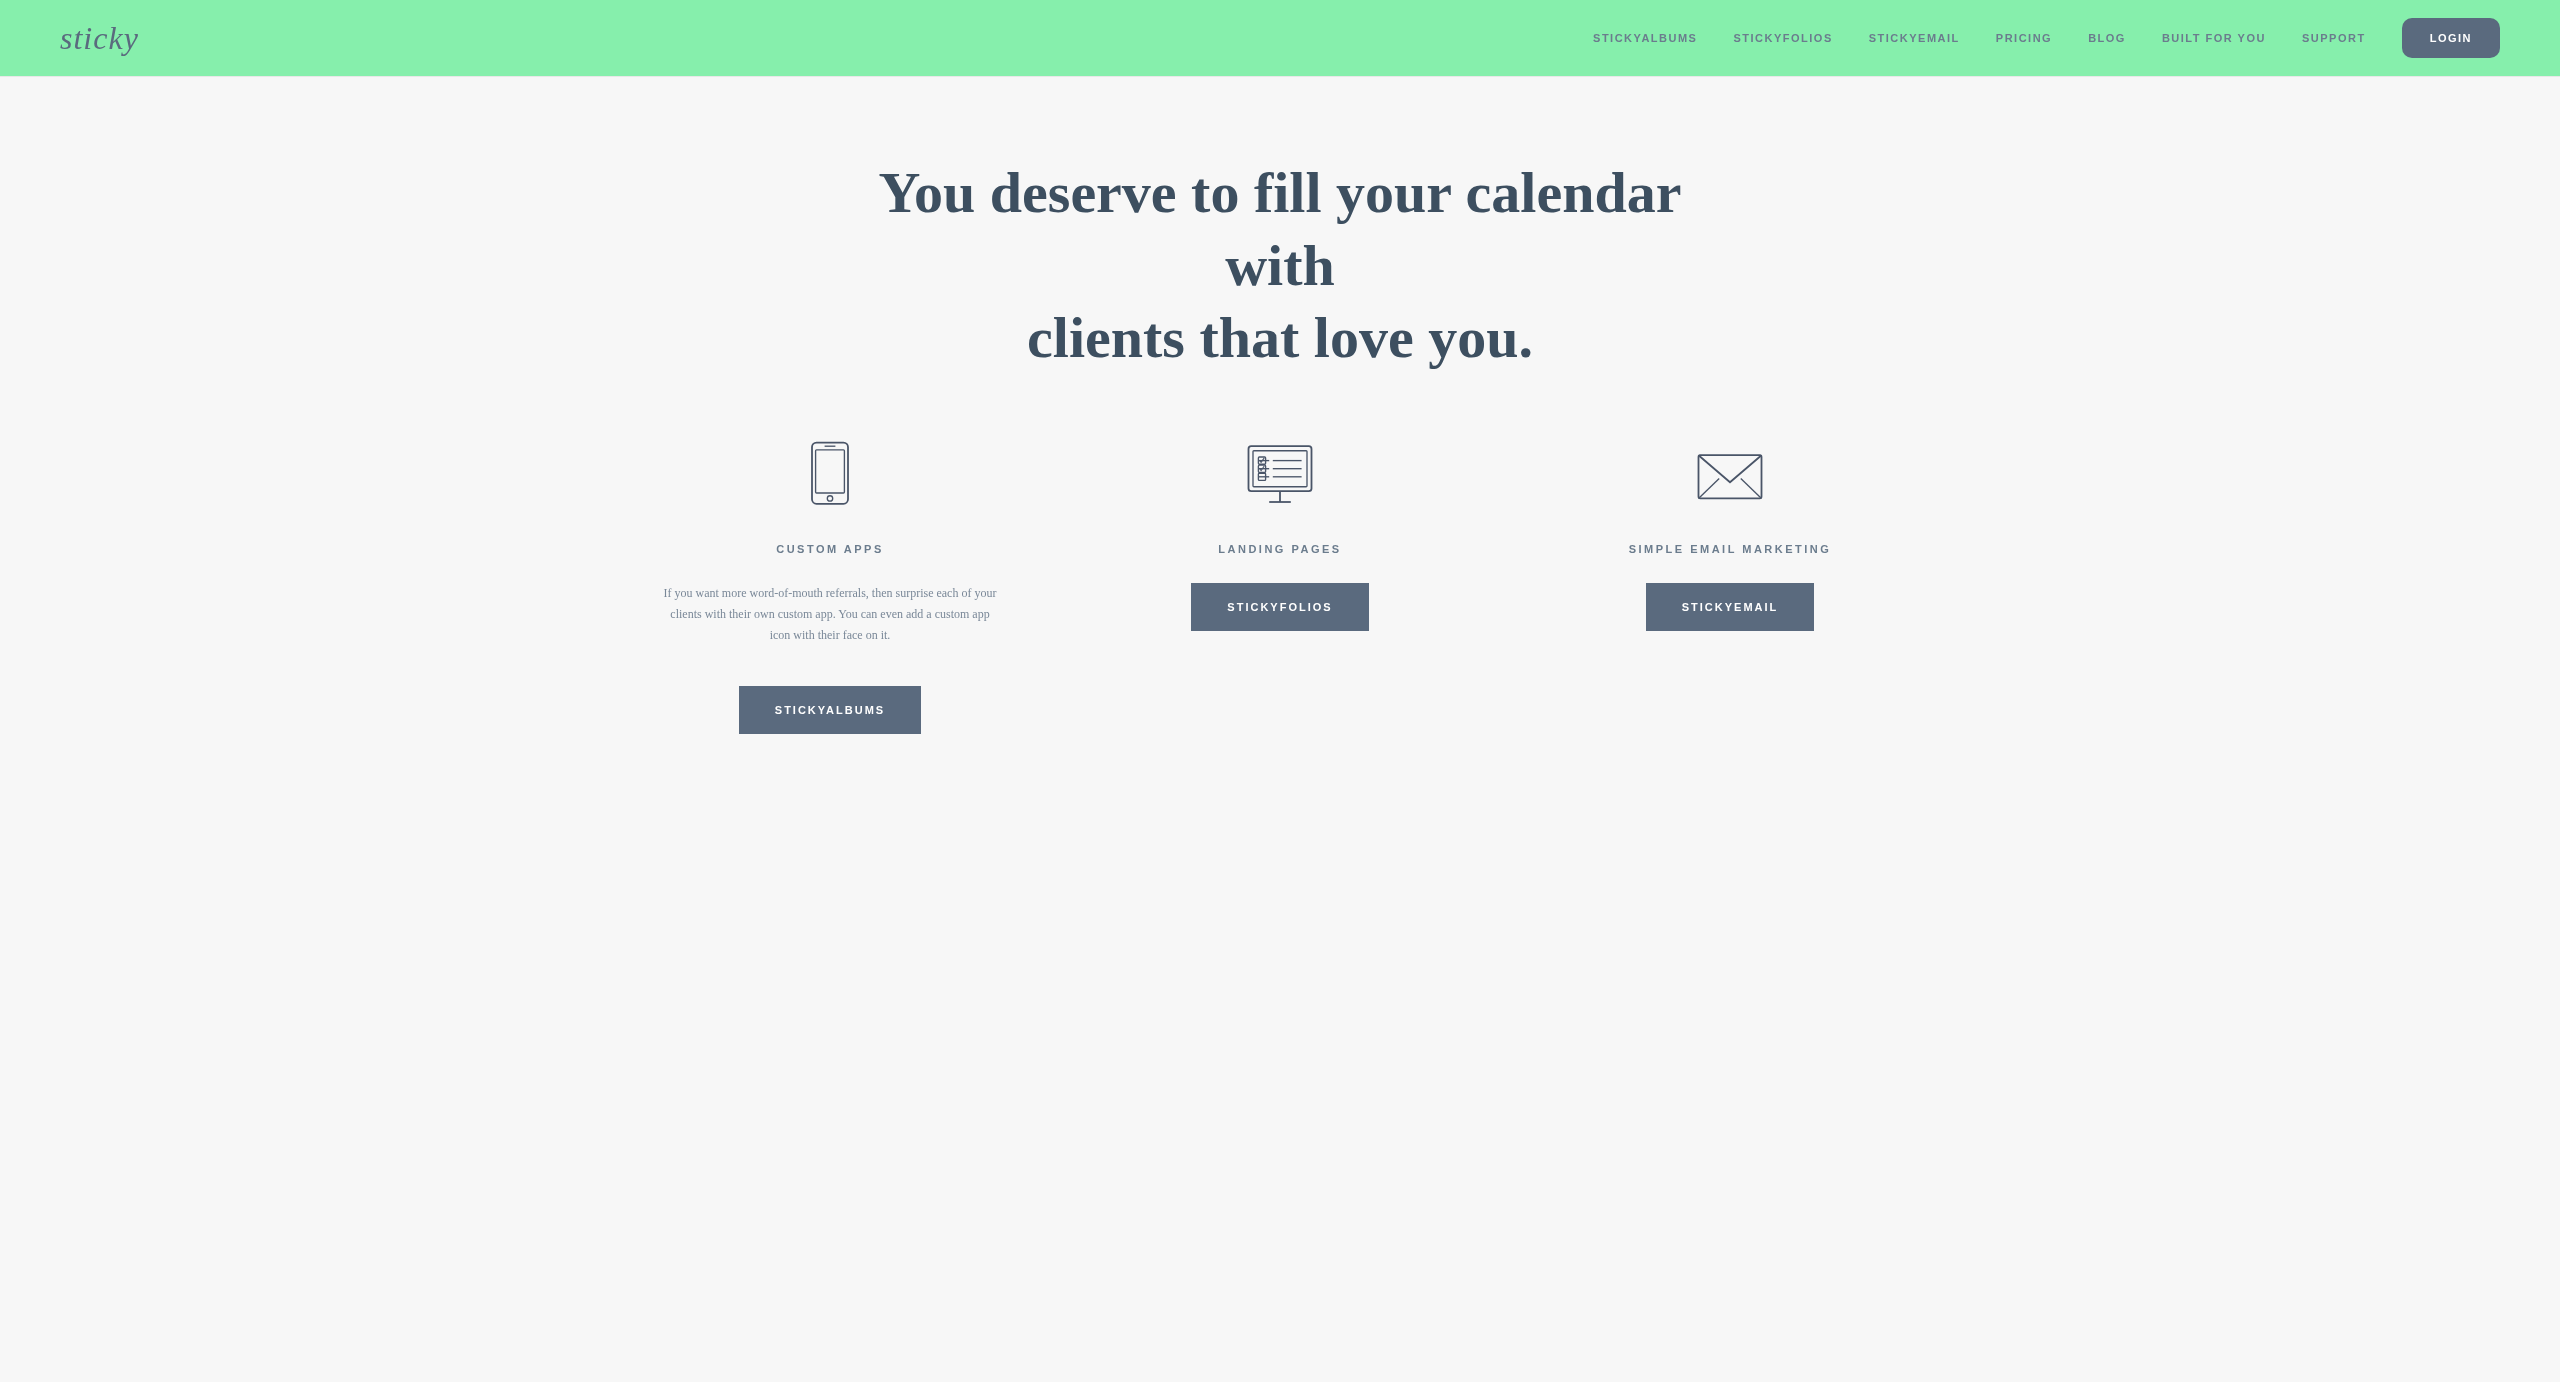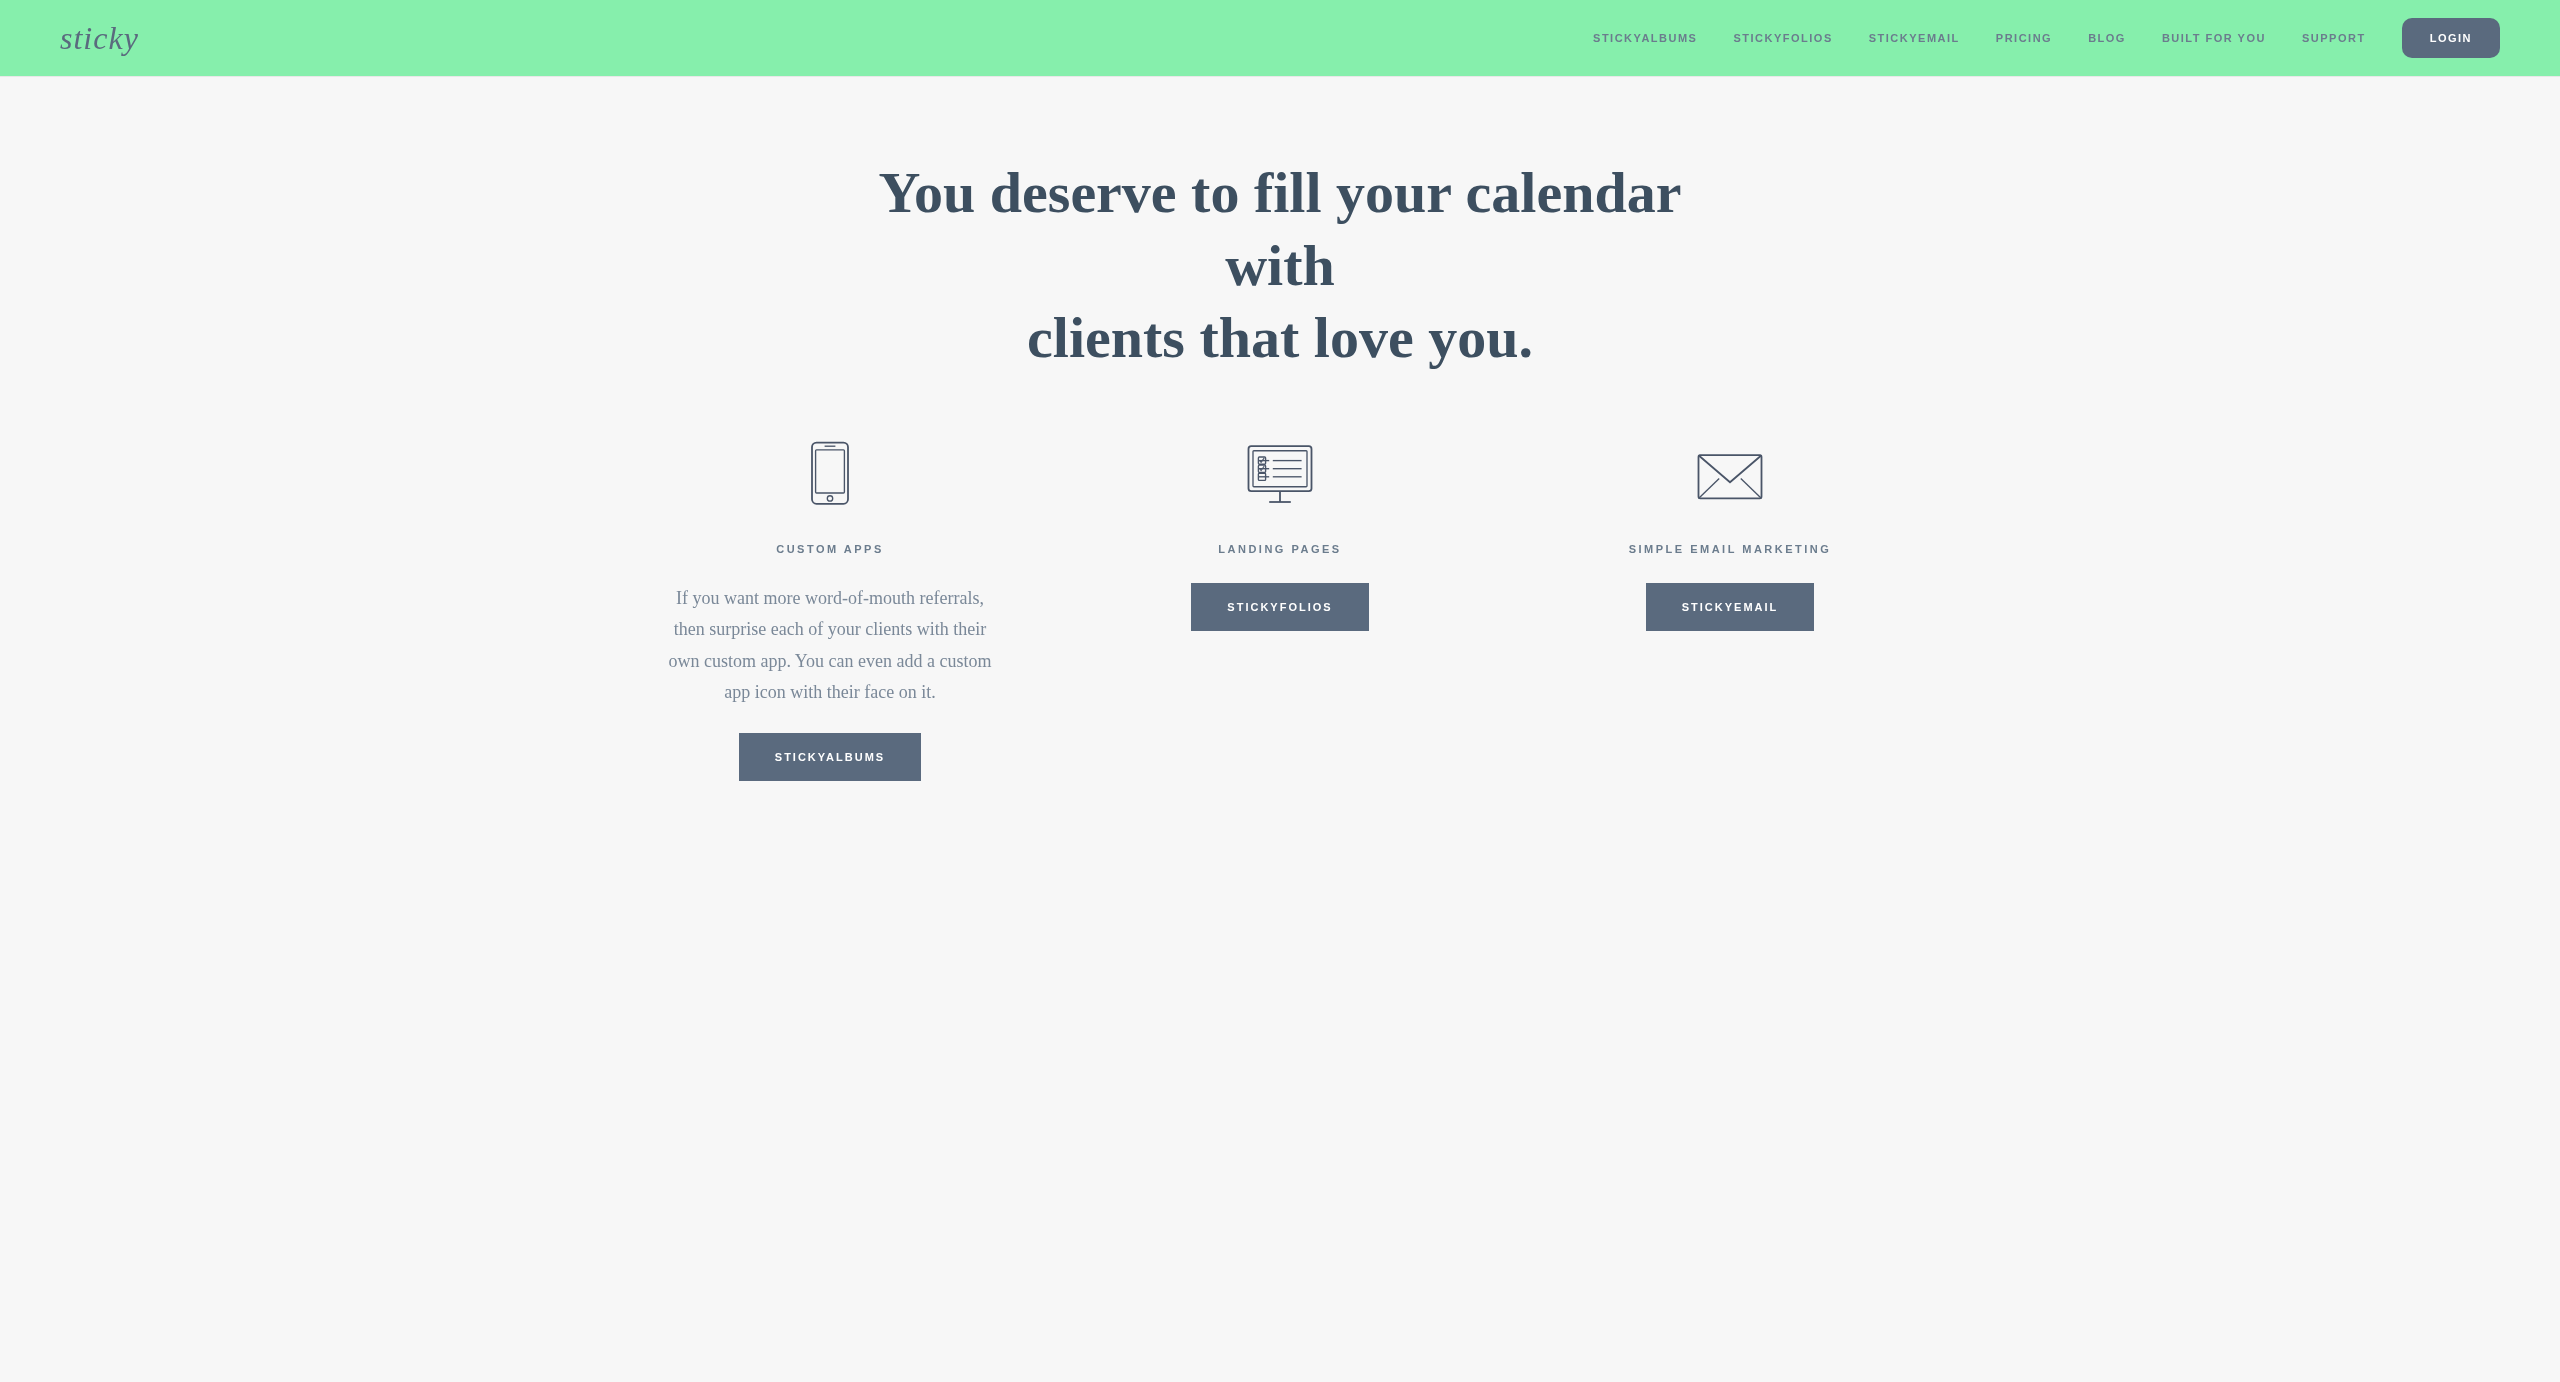--- a/index.html
+++ b/index.html
@@ -119,24 +119,24 @@
       font-size: 11px;
       font-weight: 700;
       letter-spacing: 2.5px;
       text-transform: uppercase;
       color: #6b7c8d;
       margin-bottom: 28px;
     }
 
     .feature-desc {
       font-family: 'Georgia', serif;
-      font-size: 18px;
+      font-size: 12px;
       color: #7a8898;
       line-height: 1.75;
-      margin-bottom: 24px;
+      margin-bottom: 40px;
     }
 
     .feature-btn {
       display: inline-block;
       background: #5a6a7e;
       color: #fff;
       text-decoration: none;
       font-family: Arial, sans-serif;
       font-size: 11px;
       font-weight: 700;

